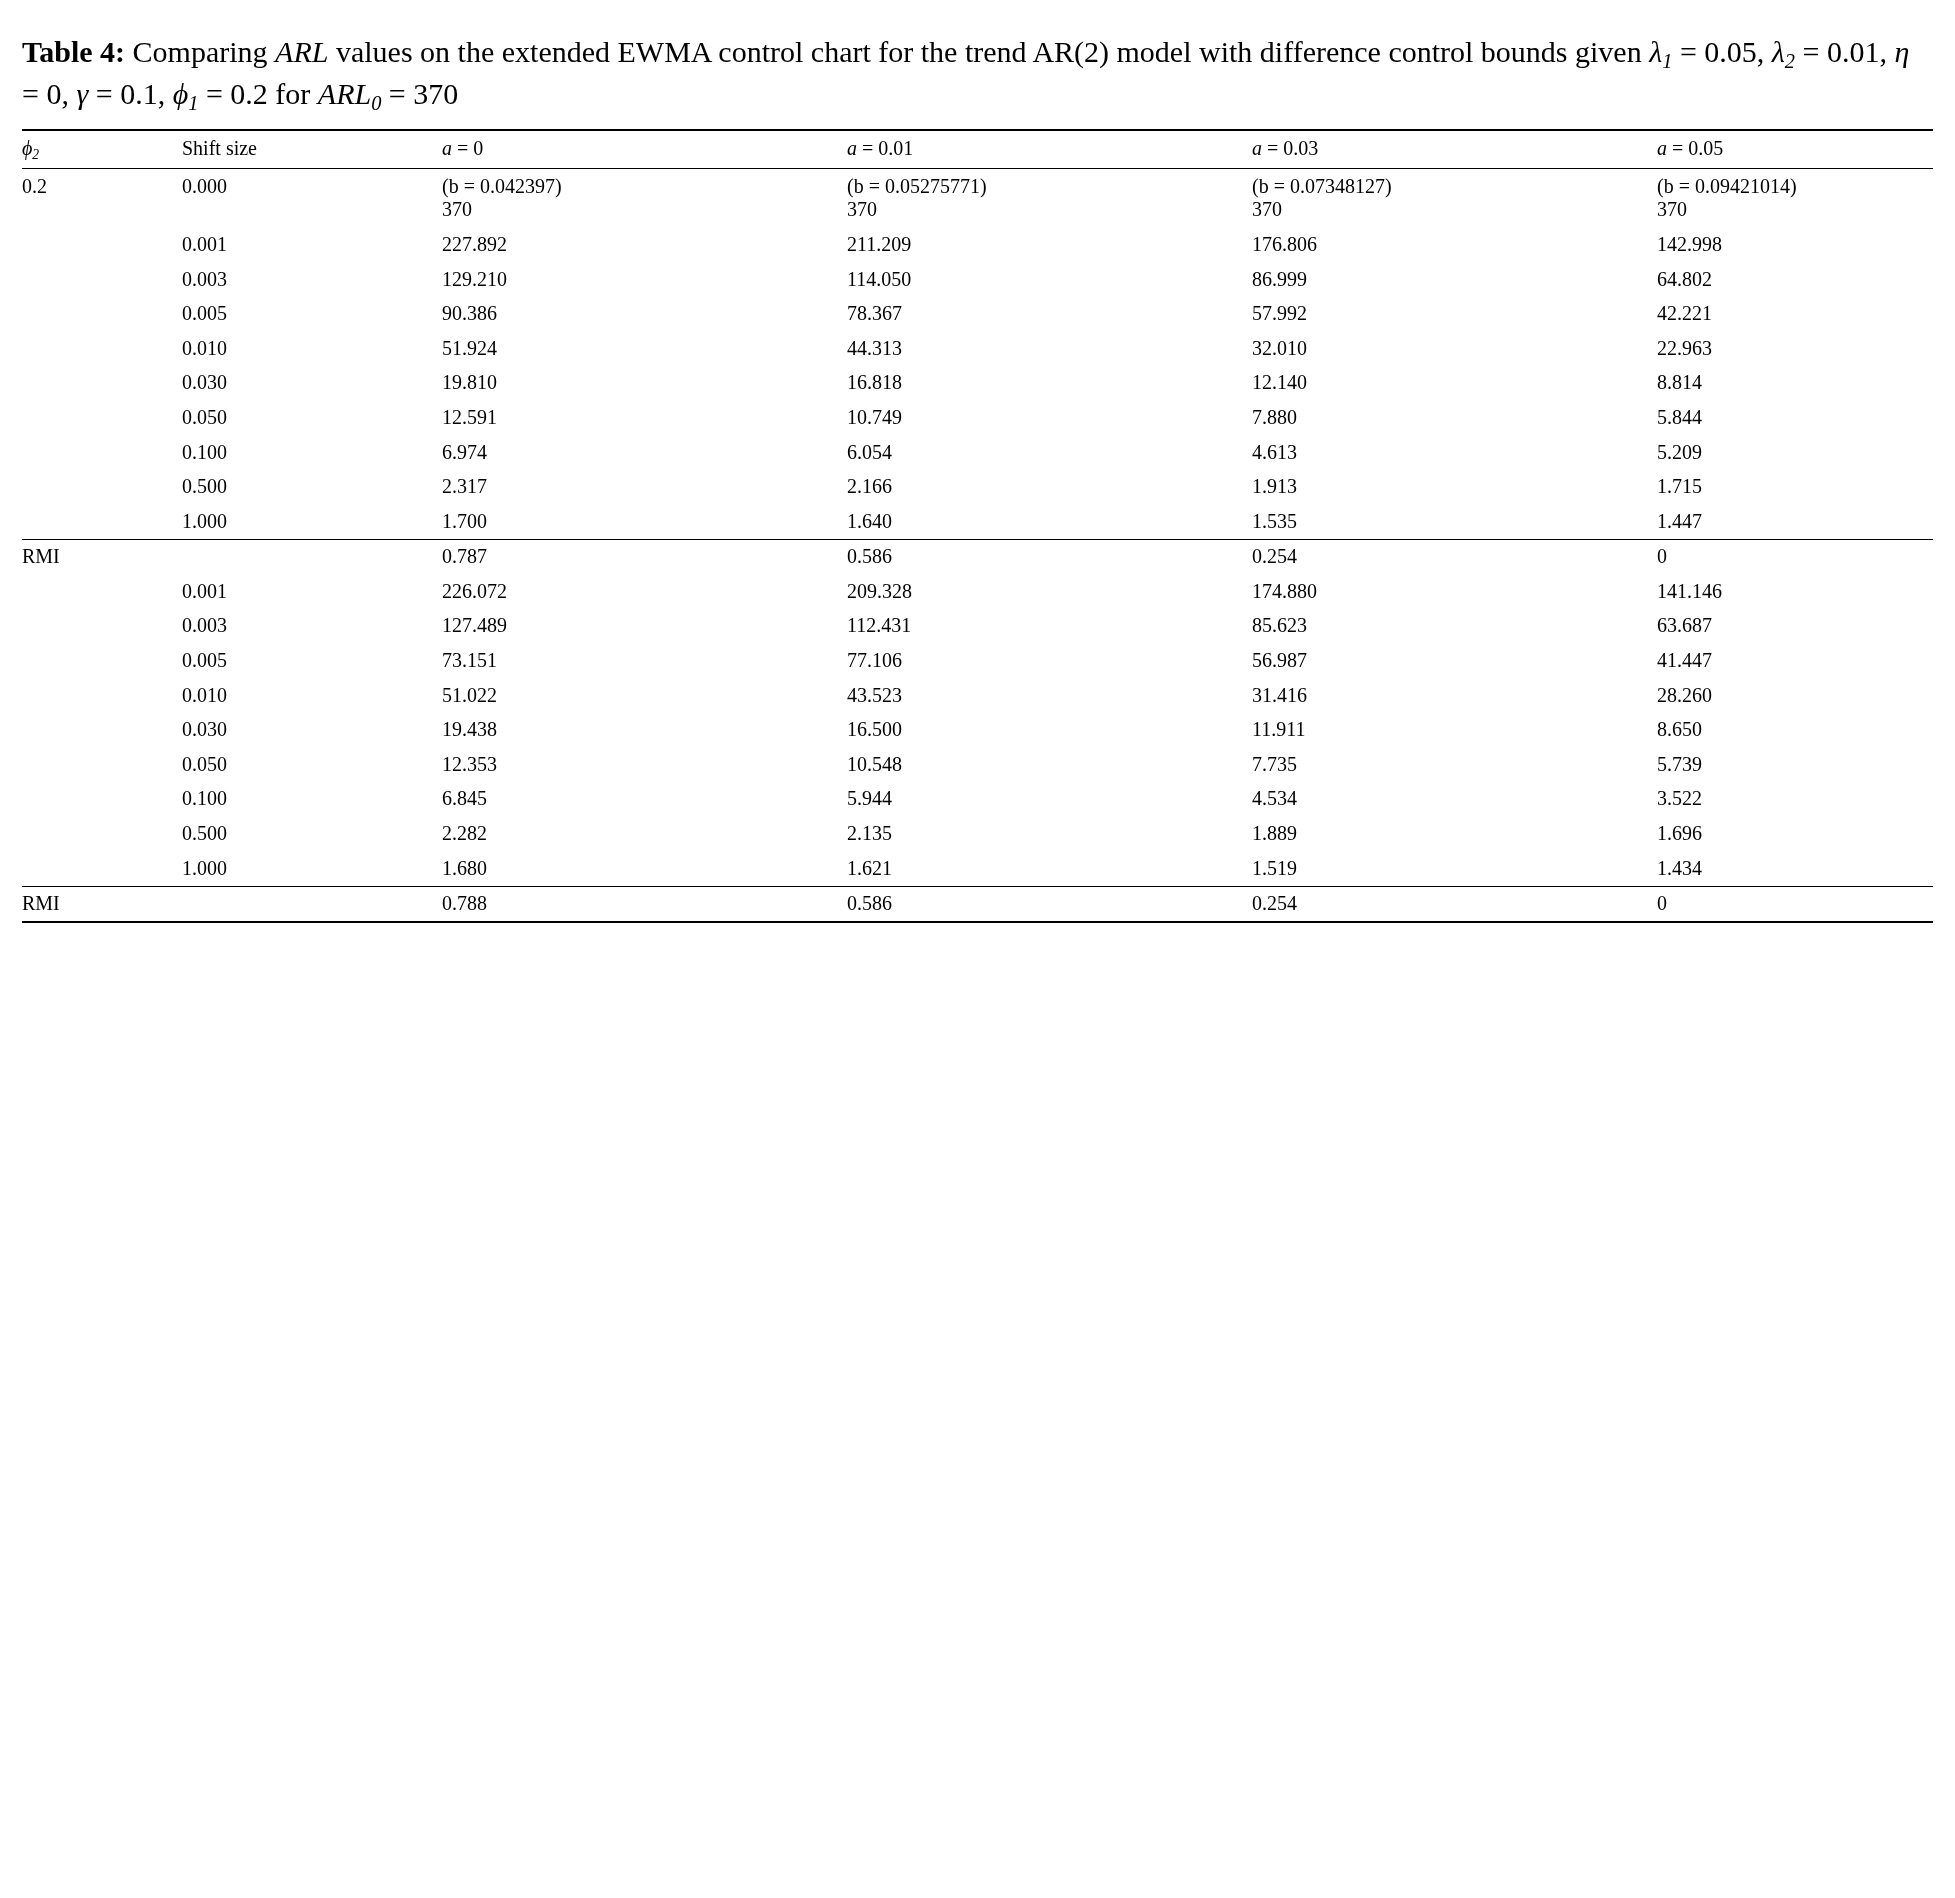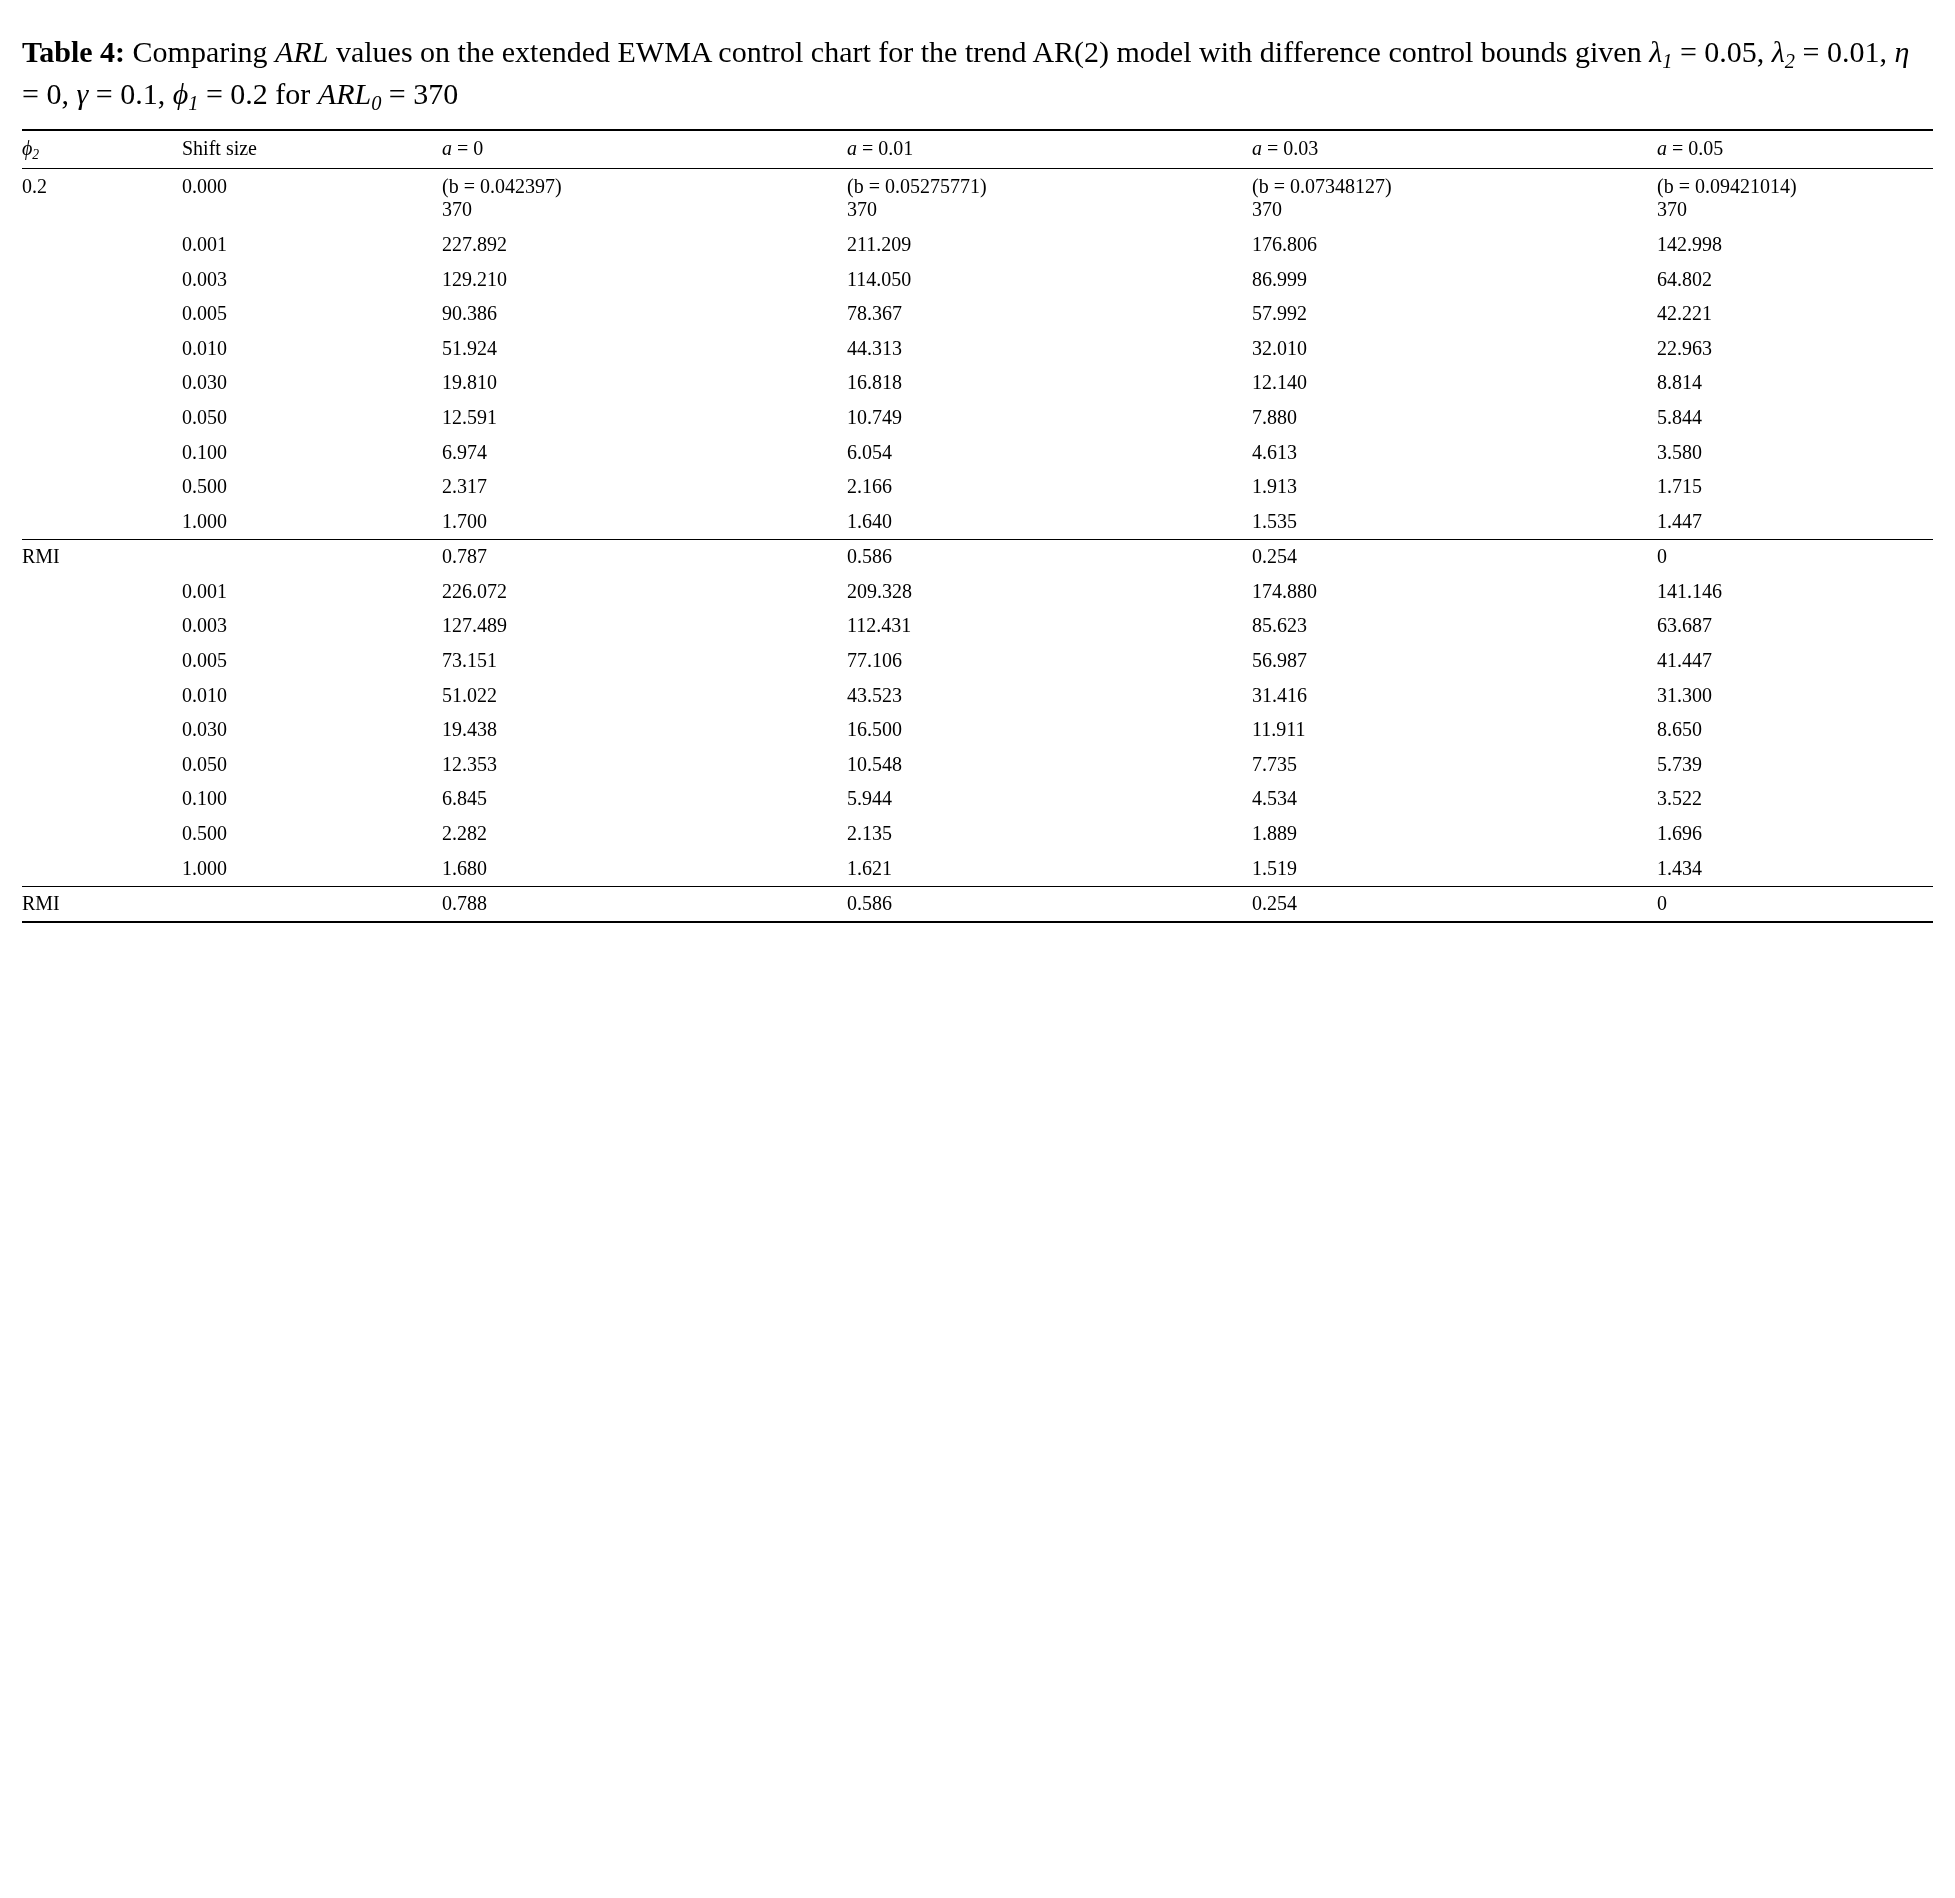--- a/index.html
+++ b/index.html
@@ -158,21 +158,21 @@
         <td class="c3">10.749</td>
         <td class="c4">7.880</td>
         <td class="c5">5.844</td>
       </tr>
       <tr>
         <td class="c0"></td>
         <td class="c1">0.100</td>
         <td class="c2">6.974</td>
         <td class="c3">6.054</td>
         <td class="c4">4.613</td>
-        <td class="c5">3.580</td>
+        <td class="c5">5.209</td>
       </tr>
       <tr>
         <td class="c0"></td>
         <td class="c1">0.500</td>
         <td class="c2">2.317</td>
         <td class="c3">2.166</td>
         <td class="c4">1.913</td>
         <td class="c5">1.715</td>
       </tr>
       <tr class="lastrow">
@@ -217,21 +217,21 @@
         <td class="c3">77.106</td>
         <td class="c4">56.987</td>
         <td class="c5">41.447</td>
       </tr>
       <tr>
         <td class="c0"></td>
         <td class="c1">0.010</td>
         <td class="c2">51.022</td>
         <td class="c3">43.523</td>
         <td class="c4">31.416</td>
-        <td class="c5">31.300</td>
+        <td class="c5">28.260</td>
       </tr>
       <tr>
         <td class="c0"></td>
         <td class="c1">0.030</td>
         <td class="c2">19.438</td>
         <td class="c3">16.500</td>
         <td class="c4">11.911</td>
         <td class="c5">8.650</td>
       </tr>
       <tr>

